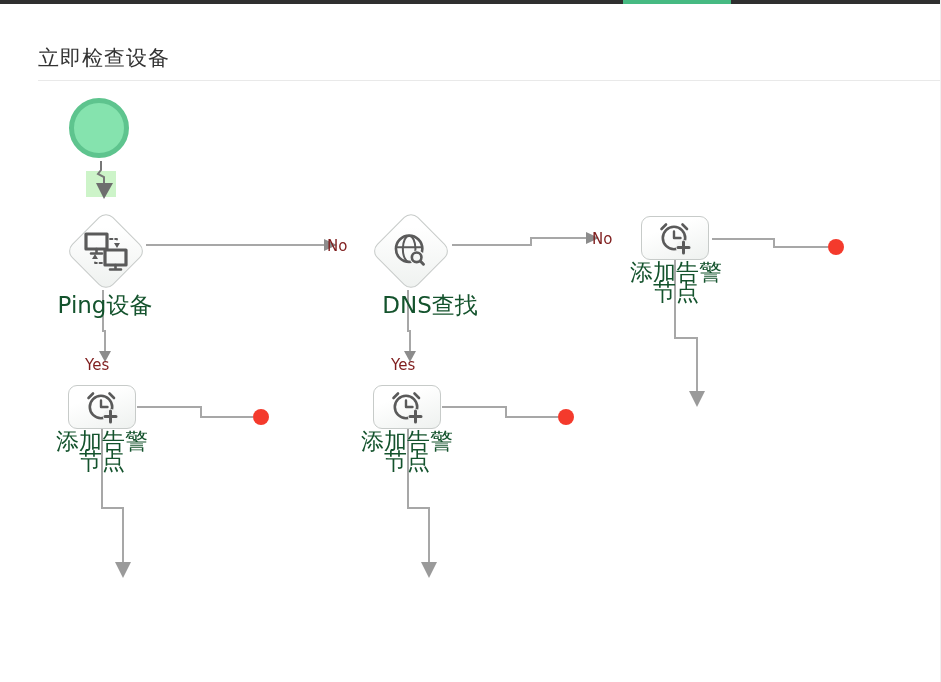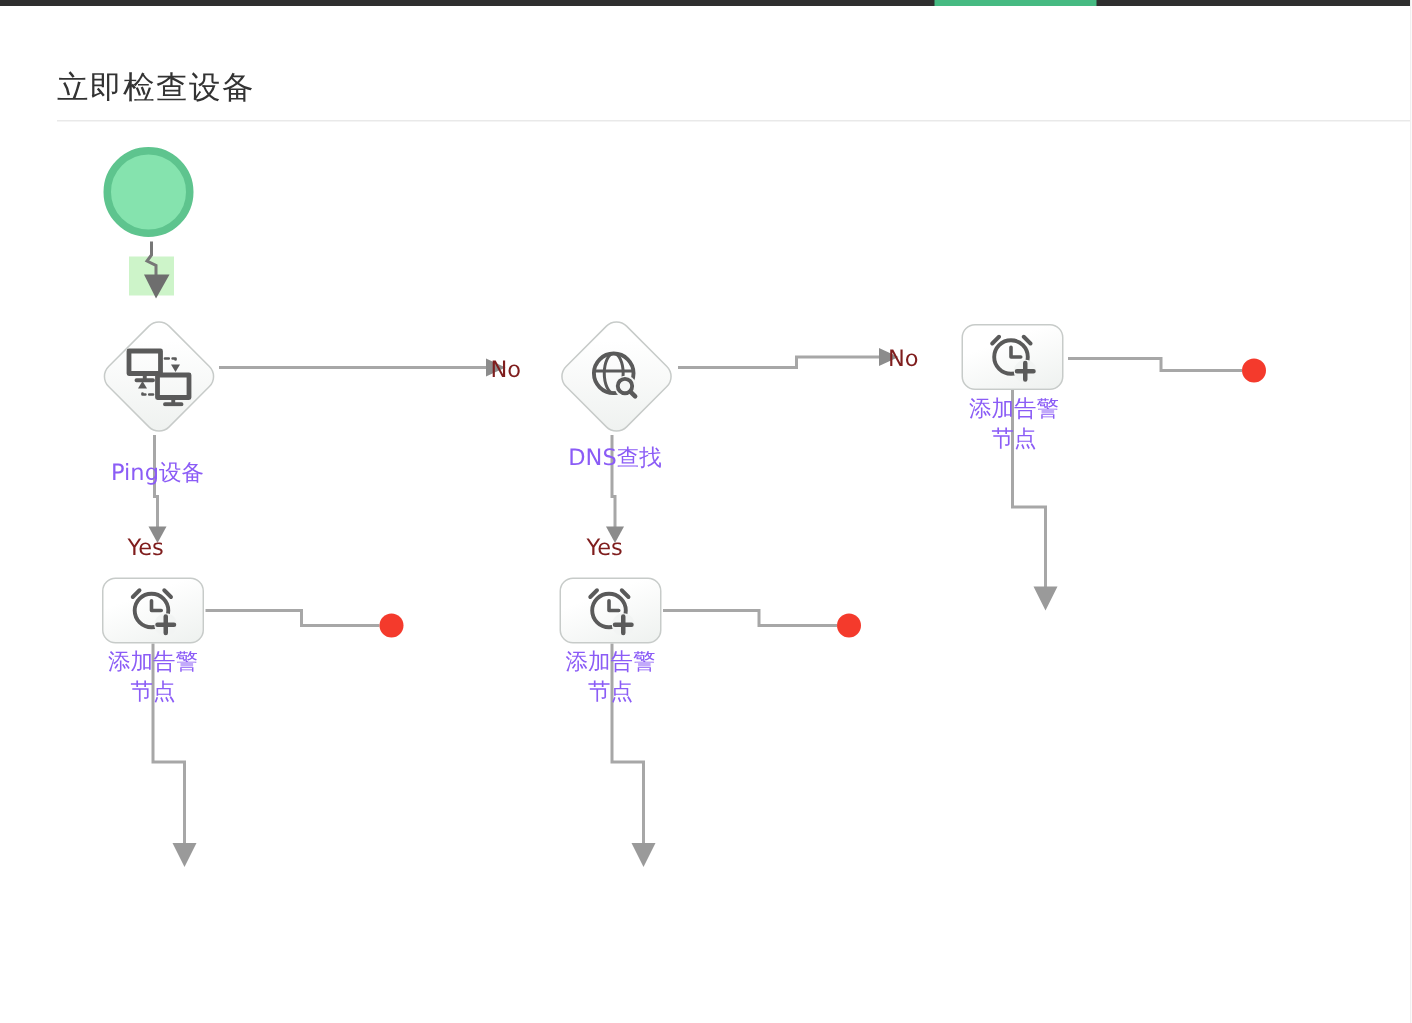--- a/index.html
+++ b/index.html
@@ -18,21 +18,21 @@
   .start-circle{position:absolute;left:69px;top:17px;width:60px;height:60px;border-radius:50%;
     background:#85e3ae;border:5px solid #5ec48e;box-sizing:border-box;}
   .diamond{position:absolute;width:56px;height:56px;transform:rotate(45deg);
     border:1.5px solid #c7cbc9;border-radius:10px;
     background:linear-gradient(135deg,#ffffff 20%,#eef1ef 100%);
     display:flex;align-items:center;justify-content:center;}
   .diamond .icon-wrap{transform:rotate(-45deg);display:flex;}
   .rnode{position:absolute;width:68px;height:44px;border:1.5px solid #c7cbc9;border-radius:9px;
     background:linear-gradient(160deg,#ffffff 30%,#eef1ef 100%);box-sizing:border-box;
     display:flex;align-items:center;justify-content:center;}
-  .node-label{position:absolute;font-size:15px;color:#8b5cf6;text-align:center;line-height:20px;white-space:nowrap;}
+  .node-label{position:absolute;font-size:23px;color:#14532d;text-align:center;line-height:20px;white-space:nowrap;}
   .edge-label{position:absolute;font-size:15px;color:#7f1d1d;white-space:nowrap;}
   .icon{stroke:#5a5a5a;fill:none;stroke-linecap:round;stroke-linejoin:round;}
 </style>
 </head>
 <body>
 
 <div class="page">
 
   <div class="topbar">
     <div class="topbar-fill"></div>
@@ -90,35 +90,35 @@
           <path d="M13.5,18 V21 M8,22.5 H19" stroke-width="2.6"></path>
           <rect x="22" y="19" width="21" height="15" stroke-width="3.2"></rect>
           <path d="M32.5,34 V37 M27,38.5 H38" stroke-width="2.6"></path>
           <path d="M27,8 h7 v3" stroke-width="1.8" stroke-dasharray="2.5 2.6"></path>
           <polygon points="31,12 37,12 34,17" fill="#5a5a5a" stroke="none"></polygon>
           <path d="M19,32 h-7 v-3" stroke-width="1.8" stroke-dasharray="2.5 2.6"></path>
           <polygon points="9,28 15,28 12,23" fill="#5a5a5a" stroke="none"></polygon>
         </svg>
       </div>
     </div>
-    <div class="node-label" style="left:45px;top:224px;width:120px;">Ping设备</div>
+    <div class="node-label" style="left:45px;top:214px;width:120px;">Ping设备</div>
 
     <div class="diamond" style="left:382px;top:141px;">
       <div class="icon-wrap">
         <svg width="38" height="37" viewBox="0 0 38 37" class="icon">
           <circle cx="17.5" cy="16" r="13.2" stroke-width="2.6"></circle>
           <ellipse cx="17.5" cy="16" rx="6.3" ry="13.2" stroke-width="2"></ellipse>
           <path d="M4.5,14.5 H30.5" stroke-width="2"></path>
           <circle cx="25.5" cy="25" r="7.4" fill="#f5f7f6" stroke="none"></circle>
           <circle cx="25" cy="24.5" r="4.8" stroke-width="2.6"></circle>
           <path d="M28.6,28.2 L31.8,31.4" stroke-width="3"></path>
         </svg>
       </div>
     </div>
-    <div class="node-label" style="left:350px;top:214px;width:120px;">DNS查找</div>
+    <div class="node-label" style="left:370px;top:214px;width:120px;">DNS查找</div>
 
     <div class="rnode" style="left:641px;top:135px;">
       <svg width="40" height="36" viewBox="0 0 40 36" class="icon">
         <path d="M6.5,9 L11,4.5 M27.5,4.5 L32,9" stroke-width="2.6"></path>
         <circle cx="19" cy="18" r="11.2" stroke-width="2.6"></circle>
         <circle cx="28.5" cy="27.5" r="7.6" fill="#f2f4f3" stroke="none"></circle>
         <path d="M19,11.5 V18 H25.5" stroke-width="2.4"></path>
         <path d="M23,27.5 H34 M28.5,22 V33" stroke-width="3"></path>
       </svg>
     </div>

